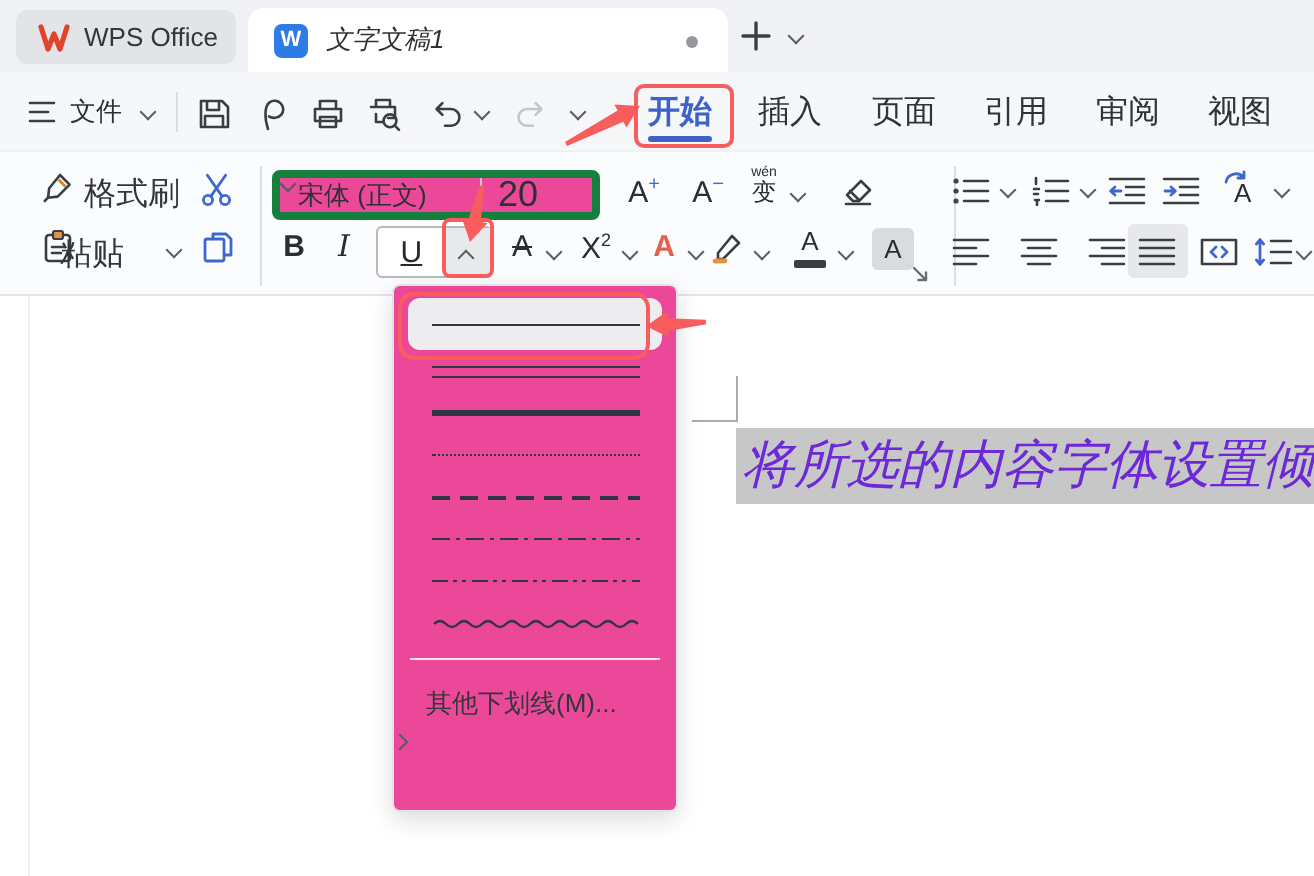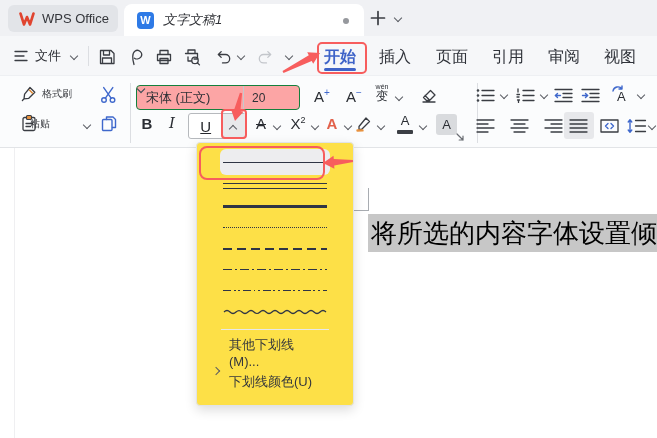--- a/index.html
+++ b/index.html
@@ -34,49 +34,49 @@
   .menubar{left:0;top:36px;width:657px;height:39px;background:#f6f7f9;}
   .mb-txt{position:absolute;font-size:13px;color:#2e3036;}
   .vdiv{position:absolute;width:1px;background:#dcdee2;}
   .qbtn{position:absolute;width:20px;height:20px;}
   .mtab{position:absolute;top:11px;width:36px;height:20px;line-height:20px;text-align:center;font-size:16px;color:#30333a;}
   .mtab.active{color:var(--blue);font-weight:bold;}
   .tab-underline{position:absolute;left:324px;top:32px;width:32px;height:3px;background:var(--blue);border-radius:1.5px;}
 
   
   .ribbon{left:0;top:75px;width:657px;height:73px;background:#fbfcfd;border-top:1px solid #eef0f3;border-bottom:1px solid #e2e4e7;box-sizing:border-box;}
-  .rlabel{position:absolute;font-size:10px;color:#33353a;}
+  .rlabel{position:absolute;font-size:16px;color:#33353a;}
   .licon{position:absolute;font-size:15px;color:#2a2d33;text-align:center;}
-  .combo{left:136px;top:9px;width:164px;height:25px;position:absolute;background:#fca5a5;border:1px solid #15803d;border-radius:4px;
+  .combo{left:136px;top:9px;width:164px;height:25px;position:absolute;background:#ec4899;border:4px solid #15803d;border-radius:4px;
     display:flex;align-items:center;box-sizing:border-box;}
   .combo .cell{position:relative;height:100%;display:flex;align-items:center;}
   .combo .cname{flex:1;padding-left:9px;font-size:13px;color:#2f3136;}
   .combo .csep{width:1px;height:100%;background:#c6c8cc;}
-  .combo .csize{width:41px;padding-left:8px;font-size:12px;color:#2f3136;box-sizing:border-box;}
+  .combo .csize{width:41px;padding-left:8px;font-size:18px;color:#2f3136;box-sizing:border-box;}
   .ugroup{left:188px;top:37px;width:58px;height:26px;position:absolute;border:1px solid #b6b9bd;border-radius:3px;background:#fff;display:flex;box-sizing:border-box;}
   .ugroup .useg{width:34px;display:flex;align-items:center;justify-content:center;font-size:15px;color:#26282d;text-decoration:underline;}
   .ugroup .cseg{width:22px;background:#e8e9eb;border-left:1px solid #b6b9bd;position:relative;}
   .fc-bar{position:absolute;left:3px;top:17px;width:16px;height:4px;background:#3b3e44;border-radius:1px;}
   .shade-btn{background:#d9dbde;border-radius:3px;display:flex;align-items:center;justify-content:center;font-size:13px;color:#2a2d33;}
   .justify-btn{position:absolute;left:564px;top:36px;width:30px;height:27px;background:#e7e8eb;border-radius:3px;display:flex;align-items:center;justify-content:center;}
   .pinyin{position:absolute;left:372px;top:7px;width:20px;text-align:center;line-height:1;}
   .pinyin .ruby{display:block;font-size:7px;color:#2a2d33;}
   .pinyin .pchar{display:block;font-size:12px;color:#2a2d33;}
 
   
   .document{left:0;top:148px;width:657px;height:290px;background:#fff;}
   .page-edge{position:absolute;left:14px;top:0;width:1px;height:290px;background:#efeff1;}
   .mark{position:absolute;background:#a8acb1;}
   .selection{position:absolute;left:368px;top:66px;width:289px;height:38px;background:#c7c7c7;overflow:hidden;}
-  .selection .txt{font-family:"DejaVu Serif","Liberation Serif",serif;font-size:26px;line-height:38px;color:#000000;
-    white-space:nowrap;display:block;padding-left:3px;}
-
-  
-  .ulmenu{left:196px;top:142px;width:158px;position:absolute;background:#fde047;border:1px solid #e1e3e6;border-radius:4px;
-    box-shadow:0 4px 12px rgba(0,0,0,.14);box-sizing:border-box;padding:6px 16px 8px;z-index:40;}
+  .selection .txt{font-family:"DejaVu Serif","Liberation Serif",serif;font-size:26px;line-height:38px;color:#6d28d9;
+    white-space:nowrap;display:block;padding-left:3px;font-style:italic;}
+
+  
+  .ulmenu{left:196px;top:142px;width:143px;position:absolute;background:#ec4899;border:1px solid #e1e3e6;border-radius:4px;
+    box-shadow:0 4px 12px rgba(0,0,0,.14);box-sizing:border-box;padding:6px 0 8px;z-index:40;}
   .ul-item{height:21px;display:flex;align-items:center;justify-content:center;}
   .ul-item.selected{height:26px;background:#ededef;border-radius:6px;margin:0 7px;}
   .ul-line{width:104px;}
   .ul-line.solid{height:0;border-top:1.5px solid var(--lc);}
   .ul-line.double{height:4px;border-top:1.4px solid var(--lc);border-bottom:1.4px solid var(--lc);box-sizing:content-box;}
   .ul-line.thick{height:3px;background:var(--lc);}
   .ul-line.dotted{height:0;border-top:1.6px dotted var(--lc);}
   .ul-line.dashed{height:2px;background:repeating-linear-gradient(90deg,var(--lc) 0 9px,transparent 9px 14px);}
   .ul-line.dash-dot{height:1.6px;background:repeating-linear-gradient(90deg,var(--lc) 0 9px,transparent 9px 12px,var(--lc) 12px 14px,transparent 14px 17px);}
   .ul-line.dash-dot-dot{height:1.6px;background:repeating-linear-gradient(90deg,var(--lc) 0 8px,transparent 8px 10.5px,var(--lc) 10.5px 12.5px,transparent 12.5px 15px,var(--lc) 15px 17px,transparent 17px 20px);}
@@ -326,21 +326,20 @@
           <svg width="104" height="8" viewBox="0 0 104 8">
             <path d="M1 4 q3 -3 6 0 t6 0 t6 0 t6 0 t6 0 t6 0 t6 0 t6 0 t6 0 t6 0 t6 0 t6 0 t6 0 t6 0 t6 0 t6 0 t6 0" fill="none" stroke="#2f3545" stroke-width="1.2"></path>
           </svg>
         </div>
       </div>
     <div class="menu-div"></div>
     <div class="menu-text">
       <span>其他下划线(M)...</span>
     </div>
     <div class="menu-text">
-      <span>下划线颜色(U)</span>
       <span class="chev right" style="position:static;margin-left:auto;"></span>
     </div>
   </div>
 
   <svg id="ann-svg" width="657" height="438" viewBox="0 0 657 438">
       <polygon points="320.0,53.0 307.2,52.2 308.8,55.2 282.5,71.0 283.5,73.0 311.7,60.9 313.2,63.8" fill="#f75d5d"></polygon>
       <polygon points="235.0,121.0 243.7,111.6 240.4,110.9 242.1,93.2 239.9,92.8 234.2,109.6 230.9,108.9" fill="#f75d5d"></polygon>
       <polygon points="323.0,163.0 334.4,168.8 334.2,165.5 353.1,162.1 352.9,159.9 333.8,159.1 333.5,155.8" fill="#f75d5d"></polygon>
     </svg>
 <div class="ann-box" style="left: 317px; top: 42px; width: 50px; height: 32px; border-radius: 5px;"></div>

